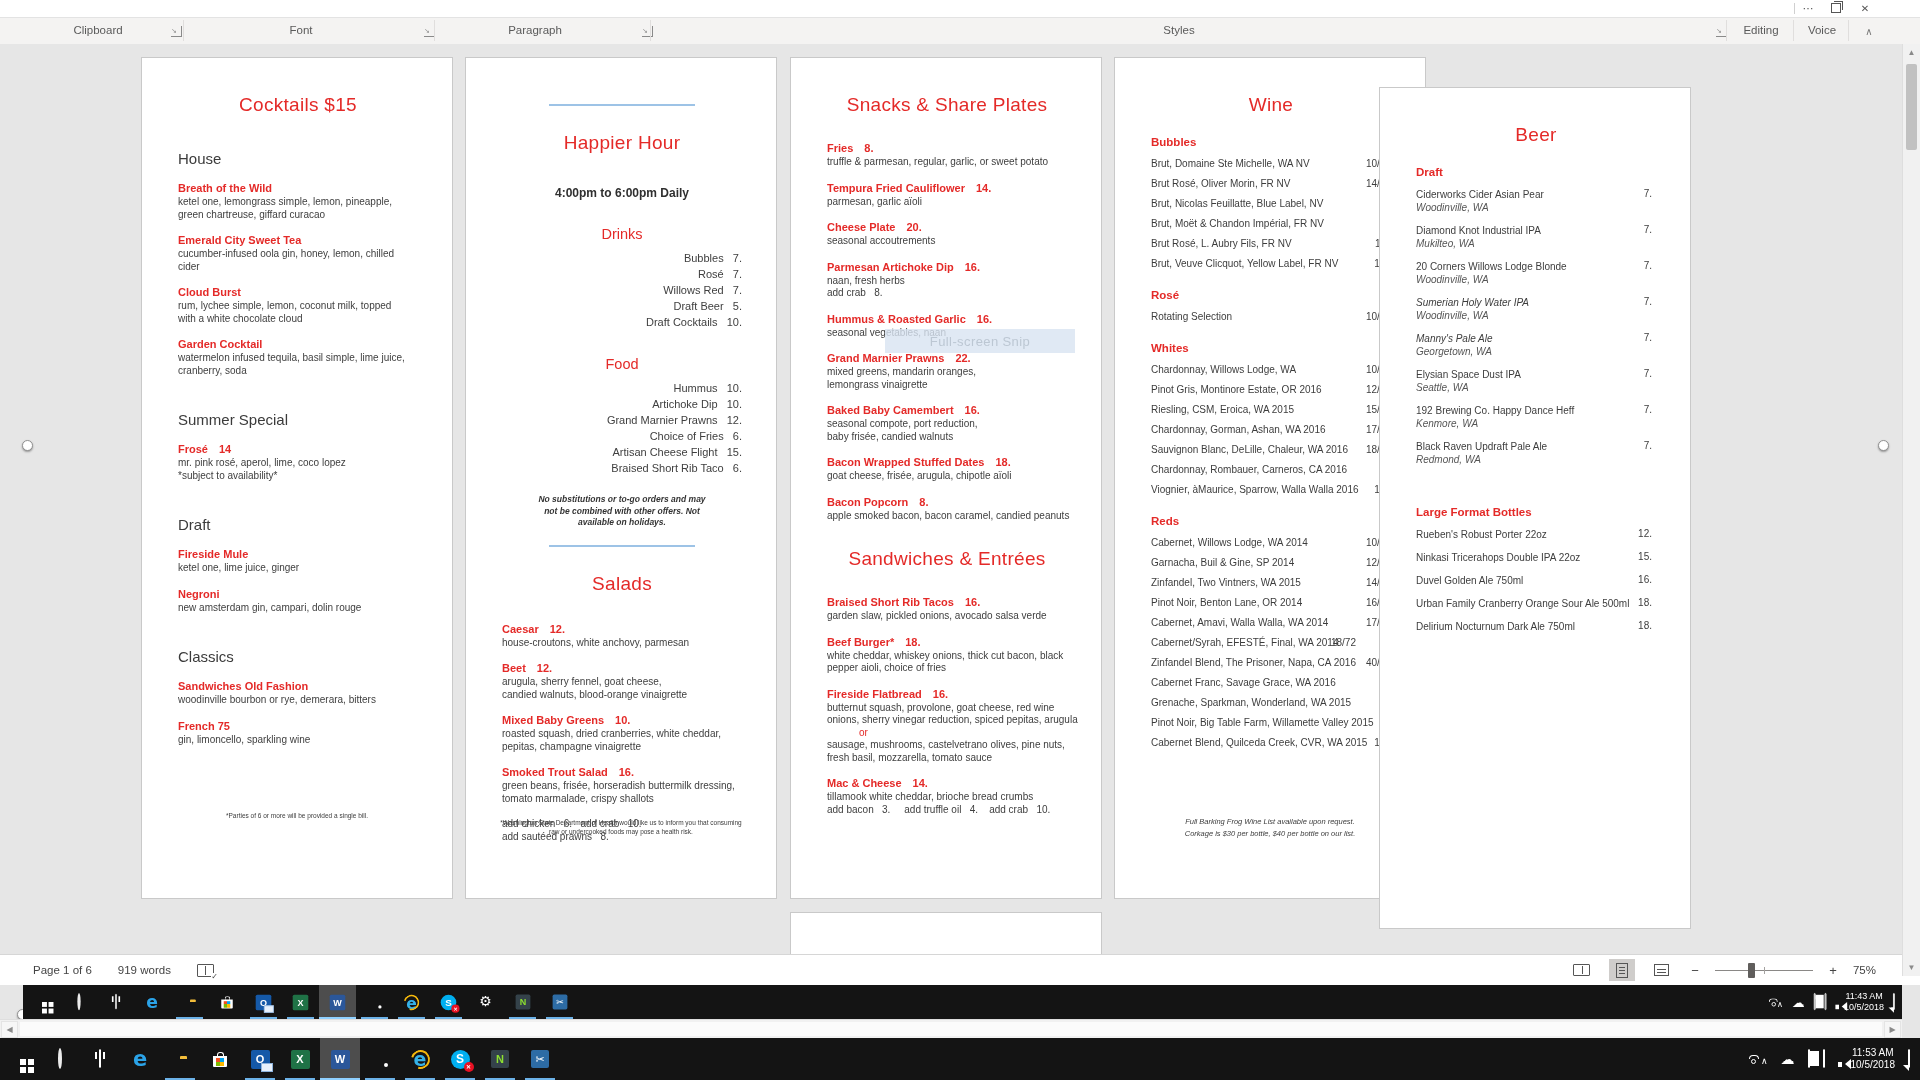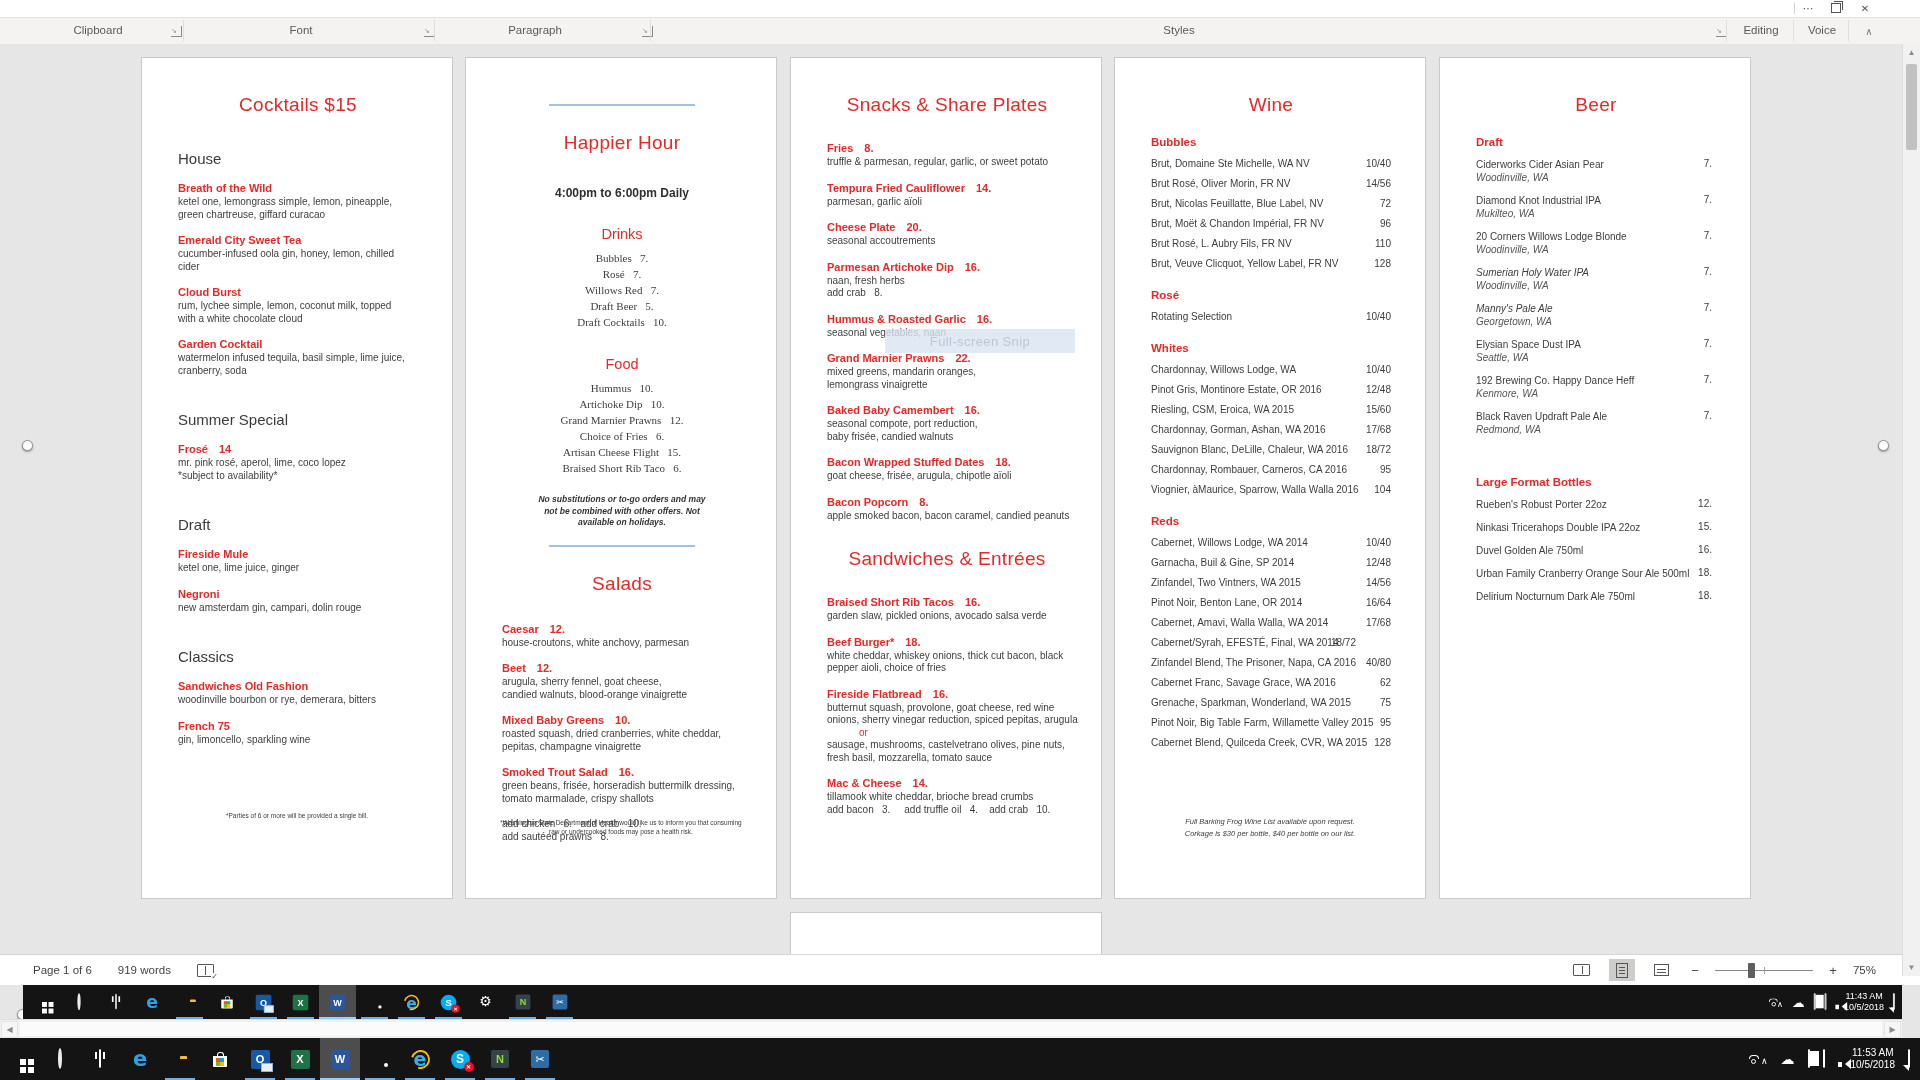--- a/index.html
+++ b/index.html
@@ -33,21 +33,21 @@
   .mi{margin-bottom:13px;}
   .mi-name{font-size:11px;font-weight:bold;color:#e42a28;margin-bottom:2px;white-space:nowrap;}
   .mi-price{margin-left:11px;}
   .mi-line{font-size:10px;color:#404040;line-height:12.5px;white-space:nowrap;}
   .mi-line.red{color:#e42a28;font-weight:normal;margin-left:32px;}
   .foot{position:absolute;left:0;right:0;text-align:center;font-size:6.5px;color:#3c3c3c;line-height:9px;white-space:nowrap;}
   .foot.it{font-style:italic;font-size:7.5px;line-height:12px;}
   .divider-blue{width:146px;height:2px;background:#9dc3e6;margin:0 auto;}
   .hh-sub{font-size:12px;font-weight:bold;color:#2f2f2f;text-align:center;margin-top:32px;white-space:nowrap;}
   .hh-head{font-size:14.5px;color:#e42a28;text-align:center;margin-top:26px;margin-bottom:8px;}
-  .hh-line{font-size:11px;color:#404040;text-align:center;line-height:16px;white-space:nowrap;font-family:Liberation Serif, serif;}
+  .hh-line{font-size:11px;color:#404040;text-align:right;line-height:16px;white-space:nowrap;}
   .hh-note{font-size:8.5px;font-style:italic;font-weight:bold;color:#333;text-align:center;line-height:11.5px;margin-top:18px;white-space:nowrap;}
   .wine-head{font-size:11.5px;font-weight:bold;color:#e42a28;margin:20px 0 10px 0;}
   .wrow{position:relative;font-size:10px;color:#3d3d3d;margin-bottom:9px;white-space:nowrap;}
   .wrow .wname{display:inline-block;}
   .wrow .wprice{position:absolute;right:0;top:0;}
   .wrow .wprice.offset{right:35px;}
   .brow{position:relative;margin-bottom:10px;font-size:10px;color:#3d3d3d;white-space:nowrap;}
   .brow .bloc{font-style:italic;color:#555;line-height:13px;}
   .brow .bname{line-height:13px;}
   .brow .bname.it{font-style:italic;}
@@ -400,21 +400,21 @@
           <div class="wrow"><span class="wname">Cabernet Franc, Savage Grace, WA 2016</span><span class="wprice">62</span></div>
           <div class="wrow"><span class="wname">Grenache, Sparkman, Wonderland, WA 2015</span><span class="wprice">75</span></div>
           <div class="wrow"><span class="wname">Pinot Noir, Big Table Farm, Willamette Valley 2015</span><span class="wprice">95</span></div>
           <div class="wrow"><span class="wname">Cabernet Blend, Quilceda Creek, CVR, WA 2015</span><span class="wprice">128</span></div>
         </div>
         <div class="foot it" style="bottom: 58px;">
           <div>Full Barking Frog Wine List available upon request.</div>
           <div>Corkage is $30 per bottle, $40 per bottle on our list.</div>
         </div>
       </div>
-      <div class="page" style="left: 1439px;">
+      <div class="page" style="left: 1379px; margin-top: 30px;">
         <div class="pinner">
           <div class="menu-title">Beer</div>
           <div class="wine-head">Draft</div>
           <div class="brow">
             <div class="bname">Ciderworks Cider Asian Pear</div>
             <div class="bloc">Woodinville, WA</div>
             <span class="bprice">7.</span>
           </div>
           <div class="brow">
             <div class="bname">Diamond Knot Industrial IPA</div>

